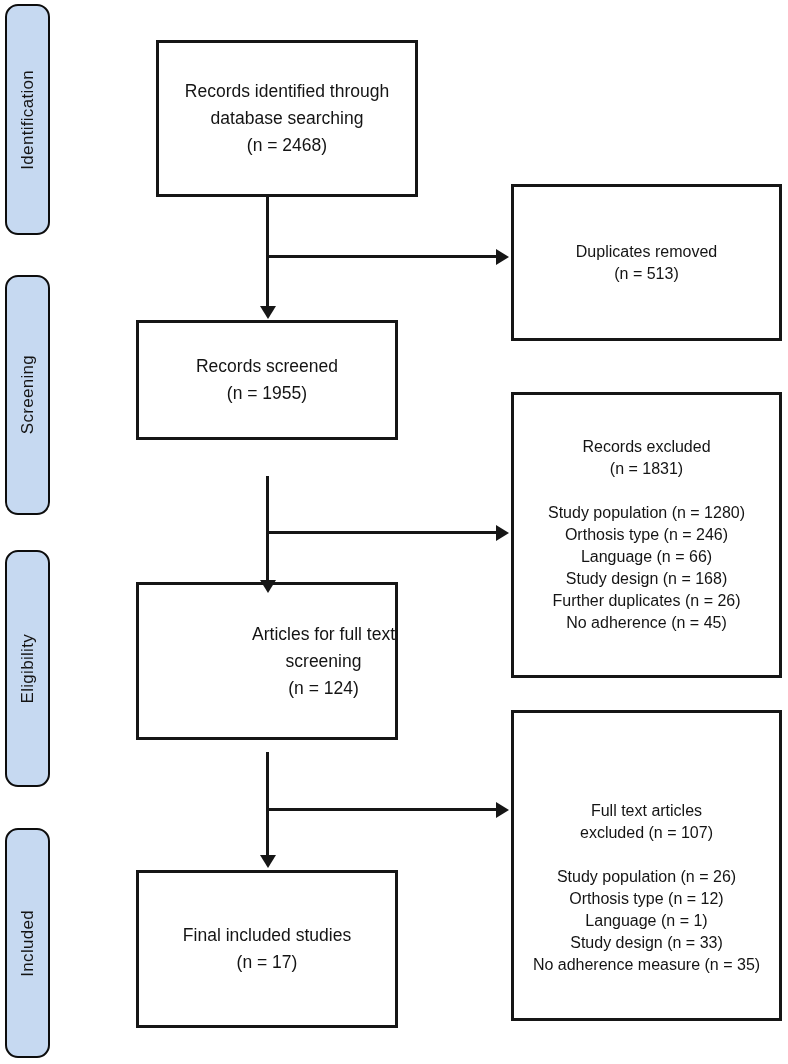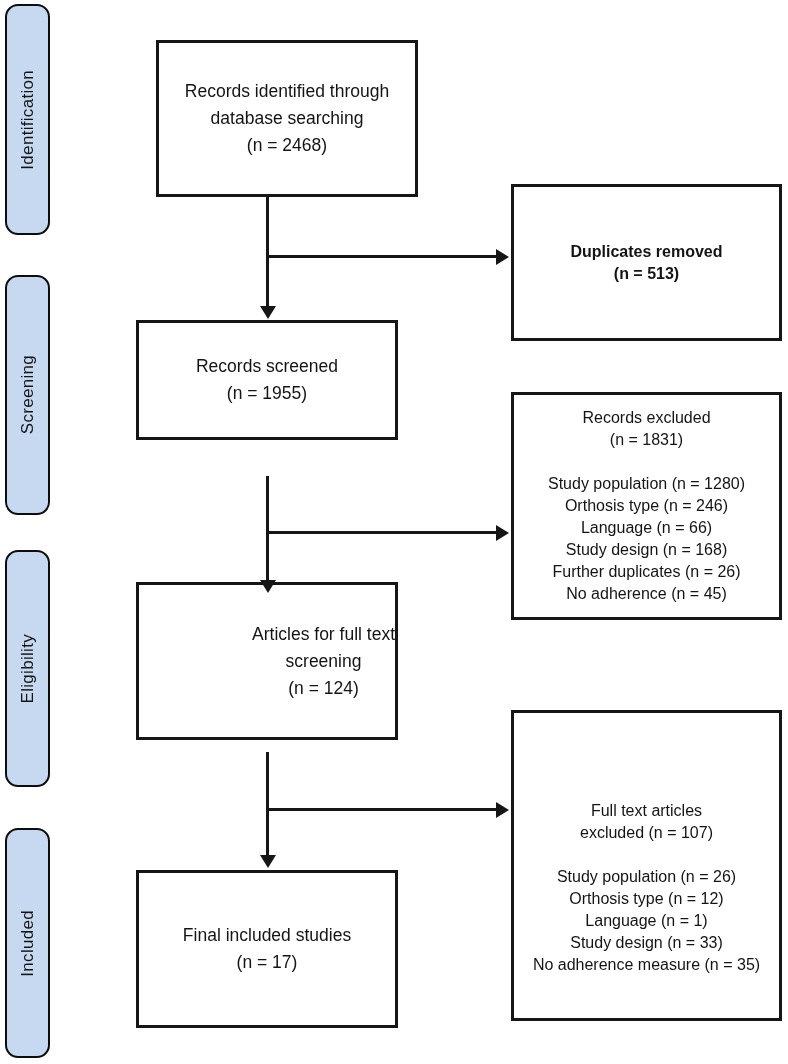--- a/index.html
+++ b/index.html
@@ -63,22 +63,22 @@
   #mbox-included   { top: 870px; height: 158px; }
 
   
   .sbox { left: 511px; width: 271px; }
   .sbox .txt {
     white-space: pre-line;
     font-size: 16px;
     line-height: 22px;
     color: #141414;
   }
-  #sbox-duplicates { top: 184px; height: 157px; font-weight: bold; }
-  #sbox-records-excluded { top: 392px; height: 228px; }
+  #sbox-duplicates { top: 184px; height: 157px; }
+  #sbox-records-excluded { top: 392px; height: 286px; }
   #sbox-fulltext-excluded {
     top: 710px; height: 311px;
     align-items: center;
   }
   #sbox-fulltext-excluded .txt { padding-top: 44px; }
 
   
   .vline { position: absolute; width: 3px; background: #161616; }
   .hline { position: absolute; height: 3px; background: #161616; }
   .arrow-down {

